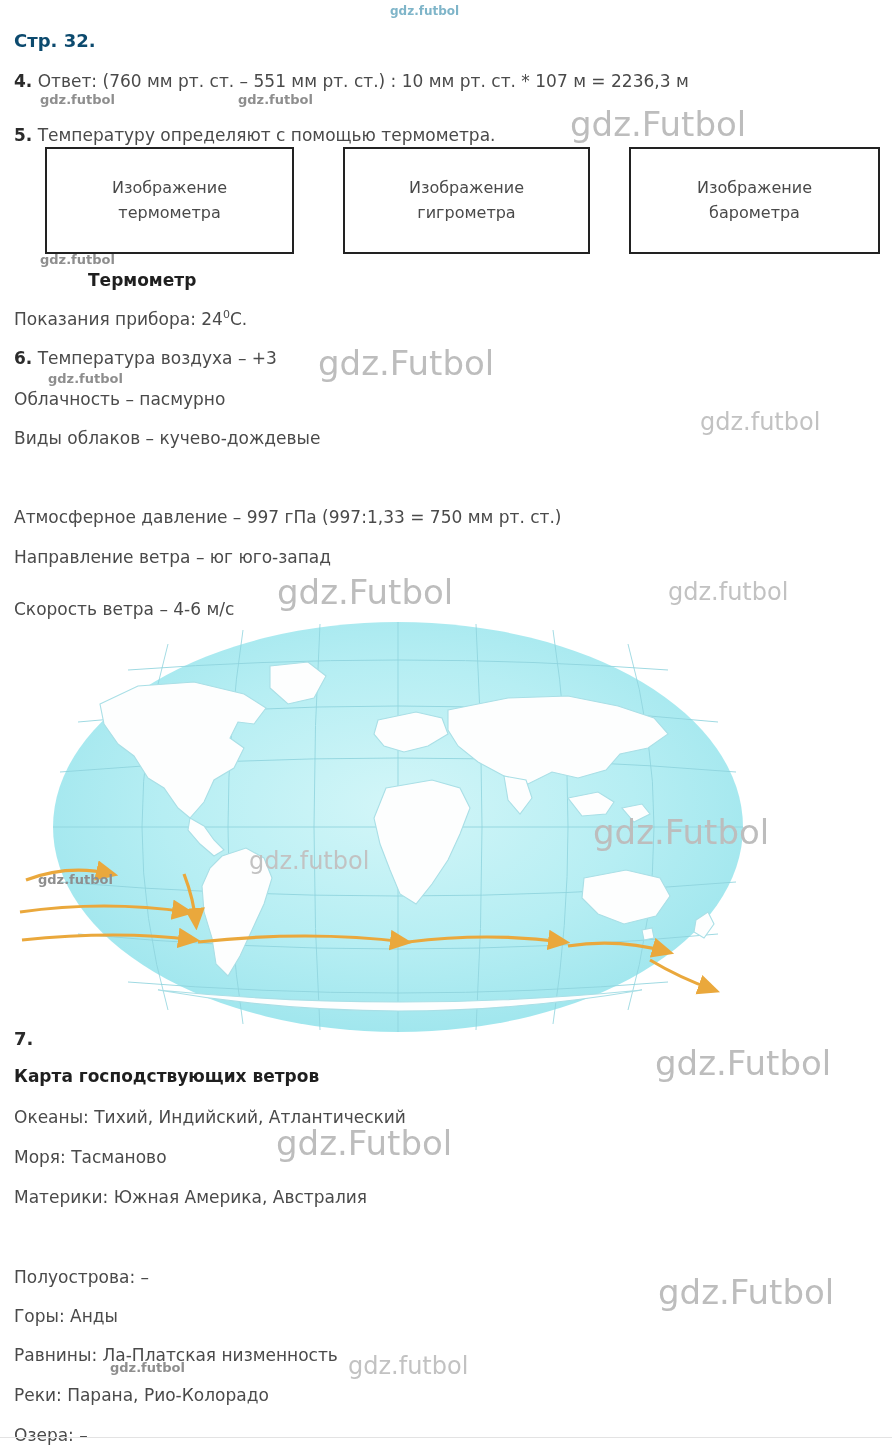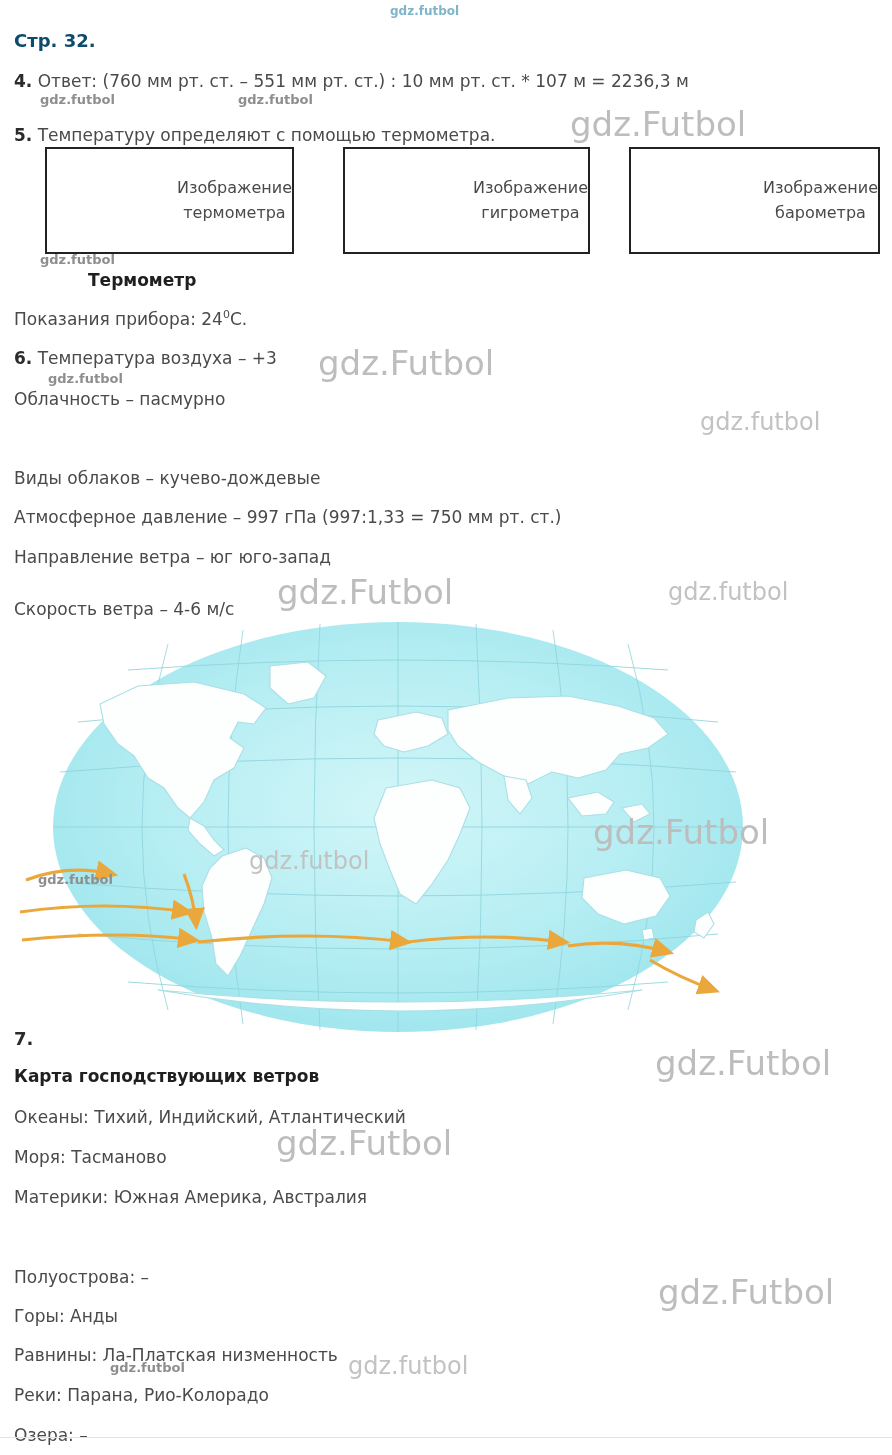--- a/index.html
+++ b/index.html
@@ -61,21 +61,21 @@
   }
   .num {
     font-weight: bold;
     color: #2b2b2b;
   }
   .imgbox {
     position: absolute;
     border: 2px solid #222;
     display: flex;
     align-items: center;
-    justify-content: flex-end;
+    justify-content: center;
     text-align: center;
     font-size: 16px;
     color: #4a4a4a;
     line-height: 1.55;
     background: #fff;
   }
   .hdr {
     position: absolute;
     font-size: 17px;
     font-weight: bold;
@@ -143,21 +143,21 @@
     <span>Показания прибора: 24</span><sup class="deg">0</sup><span>С.</span>
   </div>
 
   <div class="line" style="left:14px; top:348px;">
     <span class="num">6.</span>
     <span>Температура воздуха – +3</span>
   </div>
   <div class="line" style="left:14px; top:389px;">
     <span>Облачность – пасмурно</span>
   </div>
-  <div class="line" style="left:14px; top:428px;margin-top:40px;">
+  <div class="line" style="left:14px; top:428px;">
     <span>Виды облаков – кучево-дождевые</span>
   </div>
   <div class="line" style="left:14px; top:507px;">
     <span>Атмосферное давление – 997 гПа (997:1,33 = 750 мм рт. ст.)</span>
   </div>
   <div class="line" style="left:14px; top:547px;">
     <span>Направление ветра – юг юго-запад</span>
   </div>
   <div class="line" style="left:14px; top:599px;">
     <span>Скорость ветра – 4-6  м/с</span>

